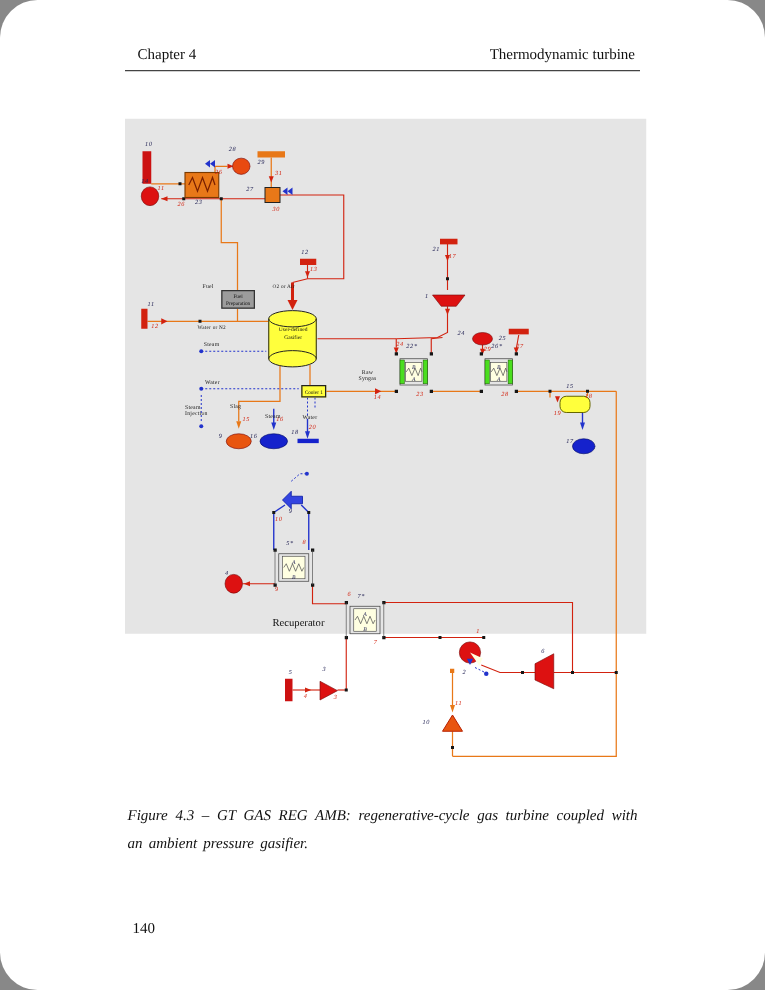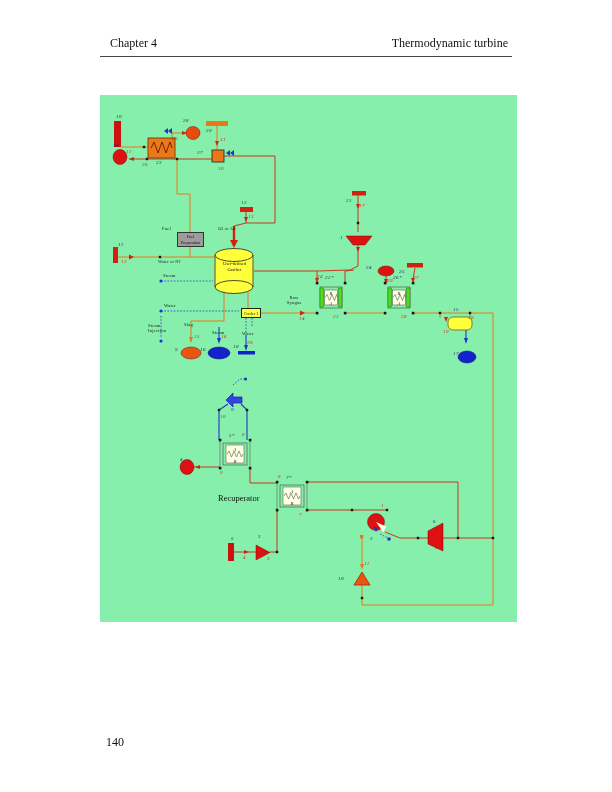--- a/index.html
+++ b/index.html
@@ -1,21 +1,21 @@
 <!DOCTYPE html>
 <html><head>
 <meta charset="utf-8">
 <style>
   html,body{margin:0;padding:0;background:#888;}
   .page{position:relative;width:612px;height:792px;background:#ffffff;overflow:hidden;
-        font-family:"Liberation Serif", serif;color:#111;}
+        font-family:"Liberation Serif", serif;color:#111;border-radius:30px;}
   .hdr-left{position:absolute;left:110px;top:36px;font-size:12px;}
   .hdr-right{position:absolute;right:104px;top:36px;font-size:12px;}
   .hdr-rule{position:absolute;left:100px;top:56px;width:412px;height:1px;background:#444;}
-  .panel{position:absolute;left:100px;top:95px;width:417px;height:527px;background:#86efac;}
+  .panel{position:absolute;left:100px;top:95px;width:417px;height:412px;background:#e5e5e5;}
   .panel svg{position:absolute;left:0;top:0;}
   .lb{position:absolute;font-family:"Liberation Serif",serif;font-style:italic;
       font-size:5px;letter-spacing:.6px;white-space:nowrap;line-height:1;}
   .dk{color:#232355;}
   .rd{color:#D2220F;}
   .tx{position:absolute;font-family:"Liberation Serif",serif;font-style:normal;
       font-size:4.6px;letter-spacing:.2px;color:#1a1a1a;line-height:1.15;}
   .ctr{text-align:center;}
   .fuelprep{position:absolute;left:77px;top:137px;width:27px;height:15px;background:#9c9c9c;
       border:0.5px solid #333;font-size:4.2px;text-align:center;color:#101010;
@@ -341,14 +341,15 @@
     <span class="tx" style="left:48px;top:228px;width:22px">Steam Injection</span>
     <span class="tx" style="left:84px;top:227px">Slag</span>
     <span class="tx" style="left:112px;top:235px">Steam</span>
     <span class="tx" style="left:142px;top:236px">Water</span>
     <div class="gastext">User-defined Gasifier</div>
     <div class="coolerbox">Cooler 1</div>
     <span class="tx ctr" style="left:183px;top:200px;width:22px">Raw Syngas</span>
     <span class="recup">Recuperator</span>
   </div>
 
+  <div class="caption">Figure 4.3 – GT GAS REG AMB: regenerative-cycle gas turbine coupled with an ambient pressure gasifier.</div>
   <div class="pagenum">140</div>
 </div>
 
 </body></html>

